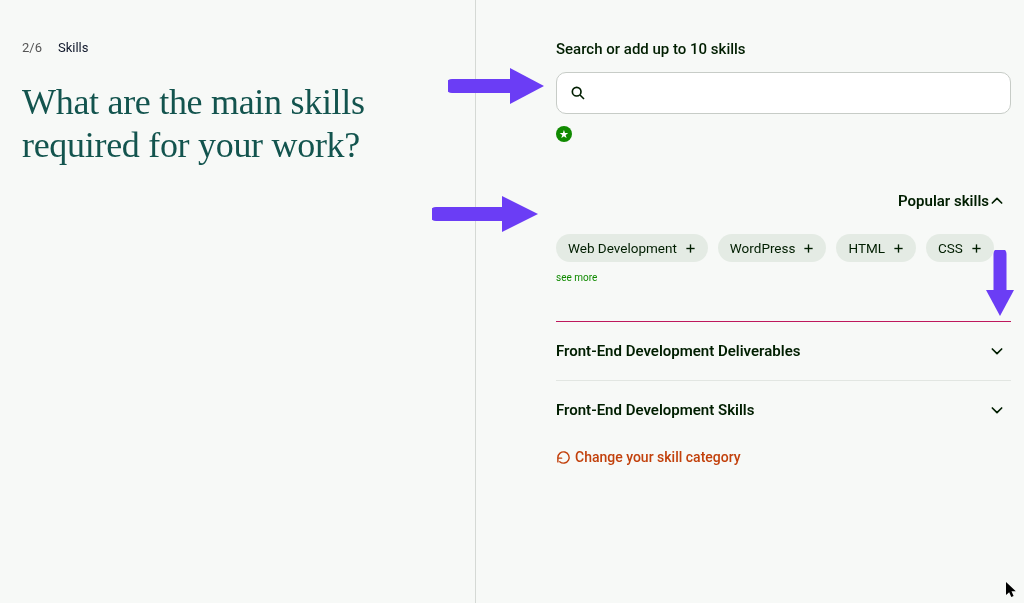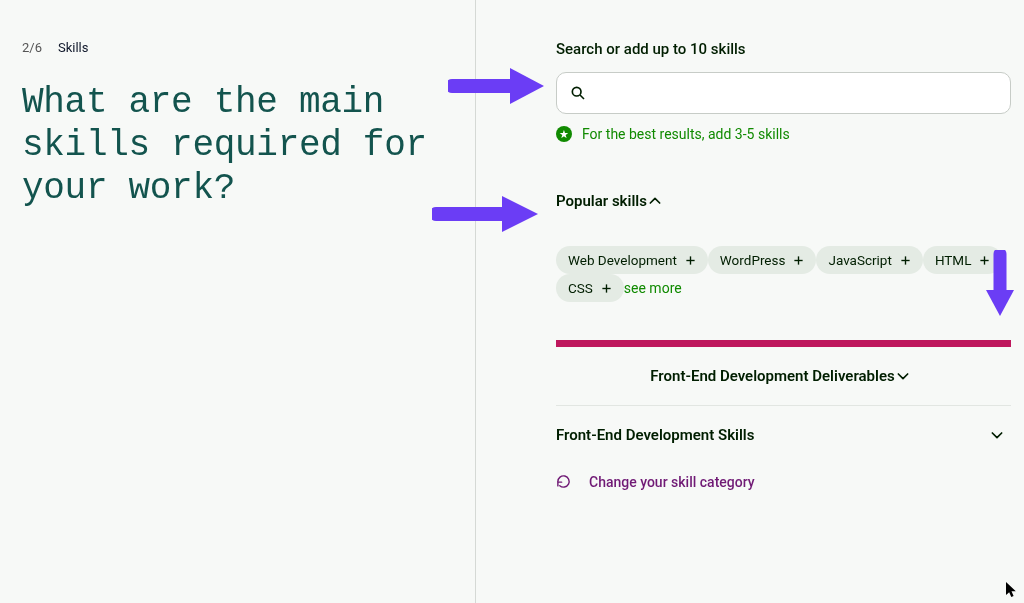--- a/index.html
+++ b/index.html
@@ -24,21 +24,21 @@
   }
   .step-row {
     display: flex;
     gap: 16px;
     font-size: 13px;
     color: #555;
     margin-bottom: 26px;
   }
   .step-row .step-label { color: #0f172a; }
   h1.headline {
-    font-family: Liberation Mono, monospace;
+    font-family: Liberation Serif, serif;
     font-weight: 500;
     font-size: 36px;
     line-height: 1.2;
     color: #13544e;
     letter-spacing: -0.3px;
   }
   .right {
     flex: 1;
     padding: 40px 13px 0 80px;
   }
@@ -79,71 +79,72 @@
     width: 16px; height: 16px;
     border-radius: 50%;
     background: #108a00;
     display: inline-flex;
     align-items: center; justify-content: center;
     color: #fff; font-size: 11px;
   }
   .section-head {
     display: flex;
     align-items: center;
-    justify-content: flex-start;
+    justify-content: flex-end;
     font-size: 15px;
     font-weight: 600;
     padding: 18px 6px 18px 0;
   }
   .section-head .title {}
   .chev { width: 16px; height: 16px; color:#001e00; }
   .chips {
     display: flex;
     flex-wrap: wrap;
+    gap: 10px;
     margin-bottom: 10px;
-    margin-top: 18px;
+    margin-top: 6px;
     align-items: center;
   }
   .chip {
     display: inline-flex;
     align-items: center;
     gap: 8px;
     background: #e4ebe4;
     color: #001e00;
     border-radius: 18px;
     padding: 6px 12px;
     font-size: 13.5px;
     cursor: pointer;
   }
   .chip svg { width: 11px; height: 11px; }
   .see-more {
     color: #108a00;
-    font-size: 14px;
+    font-size: 10px;
     cursor: pointer;
   }
   .pop-sep { height: 22px; }
   .catlist {
     margin-top: 6px;
   }
   .cat-row {
     display: flex;
     align-items: center;
     justify-content: space-between;
     font-size: 15px;
     font-weight: 600;
     padding: 20px 6px 20px 0;
     border-bottom: 1px solid #e2e6e2;
     cursor: pointer;
   }
   .cat-row:last-of-type { border-bottom: none; }
   .change-row {
     display: flex;
-    align-items: flex-start;
-    gap: 18px;
-    color: #701a75;
+    align-items: flex-end;
+    gap: 4px;
+    color: #c2410c;
     font-size: 14px;
     font-weight: 500;
     margin-top: 10px;
     cursor: pointer;
   }
   .change-row svg { width: 15px; height: 15px; }
 
   
   .arrow {
     position: absolute;
@@ -182,21 +183,20 @@
         <svg viewBox="0 0 24 24" fill="none" stroke="currentColor" stroke-width="2.5">
           <circle cx="10" cy="10" r="6.5"></circle>
           <line x1="15" y1="15" x2="21" y2="21"></line>
         </svg>
       </span>
       <input class="search-input" type="text" placeholder="" style="">
     </div>
 
     <div class="hint-row">
       <span class="hint-star">★</span>
-      <span>For the best results, add 3-5 skills</span>
     </div>
 
     <div class="section-head">
       <span class="title">Popular skills</span>
       <span class="chev">
         <svg viewBox="0 0 24 24" fill="none" stroke="currentColor" stroke-width="2.5" stroke-linecap="round" stroke-linejoin="round">
           <polyline points="5 15 12 8 19 15"></polyline>
         </svg>
       </span>
     </div>
@@ -210,47 +210,40 @@
           </svg>
       </span>
       <span class="chip">
         <span>WordPress</span>
         <svg viewBox="0 0 24 24" stroke="currentColor" stroke-width="3">
             <line x1="12" y1="3" x2="12" y2="21"></line>
             <line x1="3" y1="12" x2="21" y2="12"></line>
           </svg>
       </span>
       <span class="chip">
-        <span>JavaScript</span>
-        <svg viewBox="0 0 24 24" stroke="currentColor" stroke-width="3">
-            <line x1="12" y1="3" x2="12" y2="21"></line>
-            <line x1="3" y1="12" x2="21" y2="12"></line>
-          </svg>
-      </span>
-      <span class="chip">
         <span>HTML</span>
         <svg viewBox="0 0 24 24" stroke="currentColor" stroke-width="3">
             <line x1="12" y1="3" x2="12" y2="21"></line>
             <line x1="3" y1="12" x2="21" y2="12"></line>
           </svg>
       </span>
       <span class="chip">
         <span>CSS</span>
         <svg viewBox="0 0 24 24" stroke="currentColor" stroke-width="3">
             <line x1="12" y1="3" x2="12" y2="21"></line>
             <line x1="3" y1="12" x2="21" y2="12"></line>
           </svg>
       </span>
       <span class="see-more">see more</span>
     </div>
 
     <div class="pop-sep"></div>
 
     <div class="catlist">
-      <div class="cat-row" style="border-top:7px solid #be185d;justify-content:center;">
+      <div class="cat-row" style="border-top:1px solid #be185d;">
         <span>Front-End Development Deliverables</span>
         <span class="chev">
           <svg viewBox="0 0 24 24" fill="none" stroke="currentColor" stroke-width="2.5" stroke-linecap="round" stroke-linejoin="round">
               <polyline points="5 9 12 16 19 9"></polyline>
             </svg>
         </span>
       </div>
       <div class="cat-row">
         <span>Front-End Development Skills</span>
         <span class="chev">

